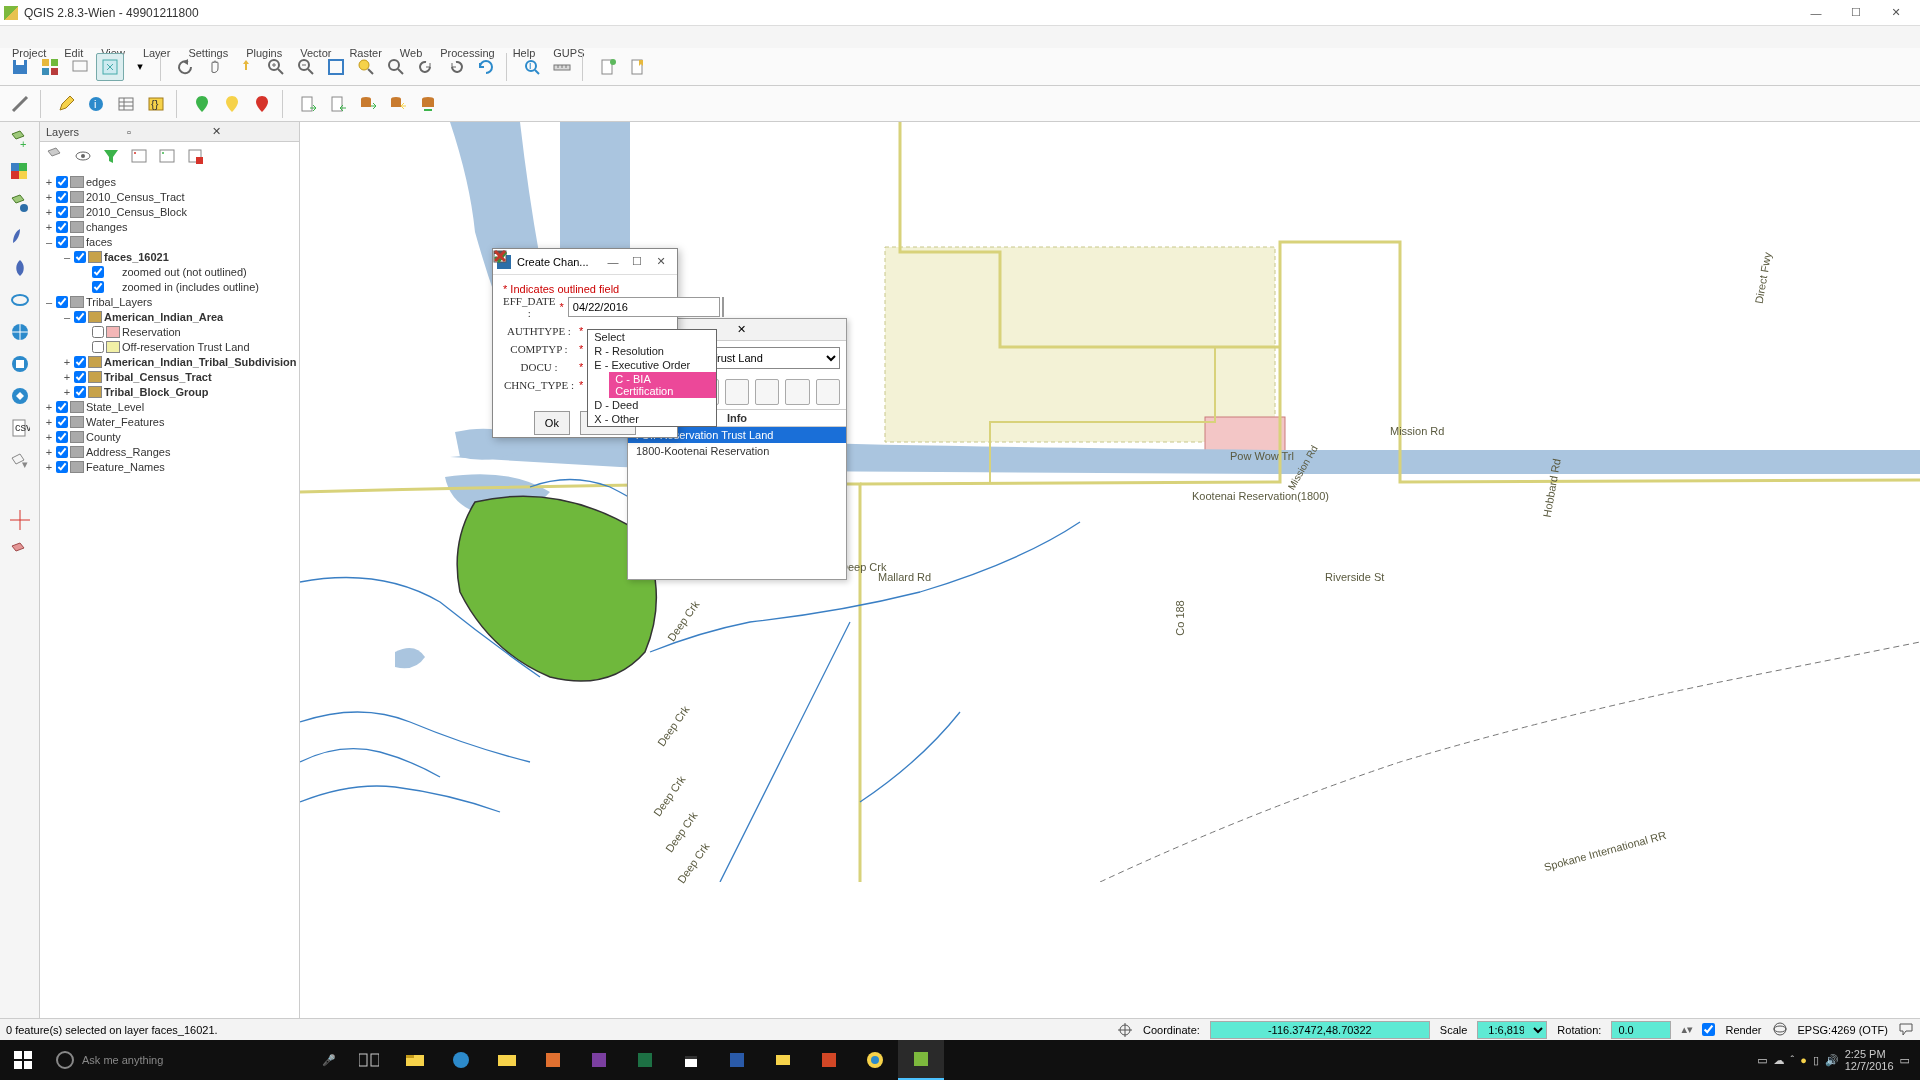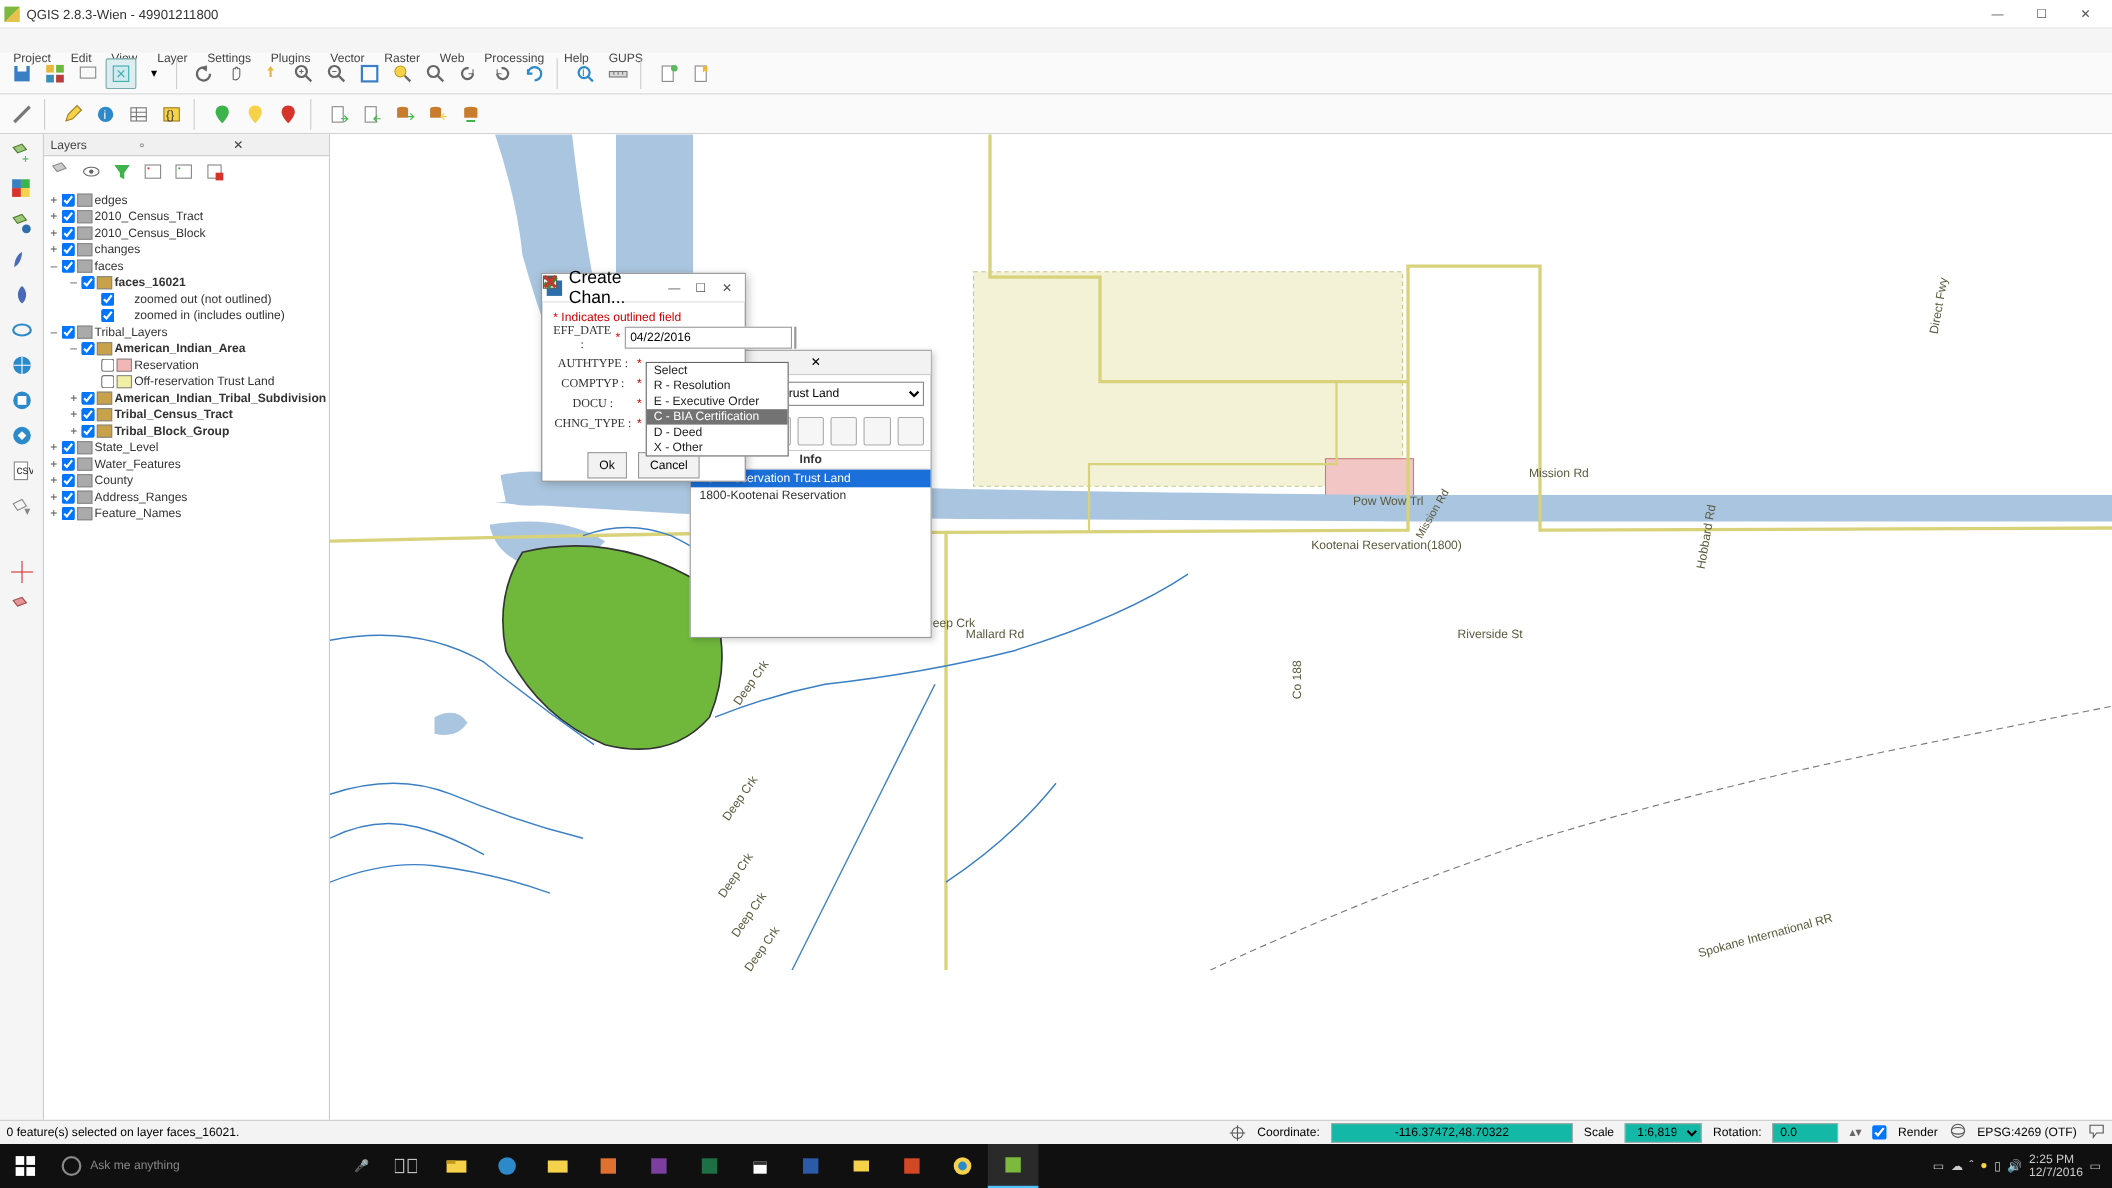--- a/index.html
+++ b/index.html
@@ -28,48 +28,48 @@
 .tree-row input[type=checkbox] { width:12px; height:12px; }
 .tree-row .lic { width:14px; height:12px; display:inline-block; }
 .tree-row .lbl { color:#333; }
 .tree-row .lbl.bold { font-weight:600; }
 .map { flex:1; position:relative; background:#fff; overflow:hidden; }
 .map svg { position:absolute; top:0; left:0; }
 .maplabel { position:absolute; color:#5a5a3f; font-size:11px; pointer-events:none; }
 .dialog { position:absolute; background:#fff; border:1px solid #888; box-shadow:2px 2px 8px rgba(0,0,0,.25); }
 .dlg-title { height:26px; background:#fff; display:flex; align-items:center; padding:0 4px; border-bottom:1px solid #ddd; }
 .dlg-title .ic { width:14px; height:14px; background:#2c6ea8; margin-right:6px; }
-.dlg-title span { flex:1; font-size:16px; }
+.dlg-title span { flex:1; font-size:11px; }
 .dlg-body { padding:8px 10px; }
 .req { color:#c00; font-size:11px; }
 .frow { display:flex; align-items:center; margin-bottom:6px; }
 .frow label { width:72px; text-align:center; margin-right:4px; color:#333;font-family:Liberation Serif, serif; }
 .frow .star { color:#c00; margin-right:4px; }
 .frow input[type=text] { flex:1; border:1px solid #999; height:20px; padding:0 4px; background:#fff; }
 .calbtn { width:22px; height:20px; border:1px solid #999; background:#eee; margin-left:2px; display:flex; align-items:center; justify-content:center; }
 .dropdown { position:relative; flex:1; }
 .dd-list { position:absolute; left:0; top:-2px; width:130px; border:1px solid #666; background:#fff; z-index:50; }
 .dd-item { padding:1px 6px; color:#222; }
-.dd-item.sel { background:#737373; color:#fff; }
+.dd-item.sel { background:#ec4899; color:#fff;margin-left:21px; }
 .dlg-btns { display:flex; justify-content:center; gap:10px; padding:6px 0 2px; }
 .dlg-btns button { height:24px; padding:0 10px; border:1px solid #999; background:#f2f2f2; display:flex; align-items:center; gap:4px; }
 .feat-panel { position:absolute; background:#fff; border:1px solid #999; box-shadow:2px 2px 6px rgba(0,0,0,.2); }
 .feat-title { height:22px; background:#f2f2f2; display:flex; align-items:center; padding:0 6px; border-bottom:1px solid #ccc; }
 .feat-title span { flex:1; }
 .feat-row { display:flex; margin:6px; }
 .feat-row select { flex:1; border:1px solid #888; height:22px; padding:0 4px; background:#fff; }
 .feat-tools { display:flex; gap:6px; padding:4px 6px; }
 .ft { width:26px; height:26px; border:1px solid #aaa; display:flex; align-items:center; justify-content:center; background:#f6f6f6; border-radius:2px; }
 .info-hdr { text-align:center; font-weight:600; color:#333; border-top:1px solid #ccc; border-bottom:1px solid #ccc; padding:2px 0; }
 .info-list { padding:0; }
 .info-item { padding:2px 8px; color:#333; }
 .info-item.sel { background:#1a6fd8; color:#fff; }
 .statusbar { position:absolute; bottom:40px; left:0; width:100%; height:22px; background:#f3f3f3; border-top:1px solid #ccc; display:flex; align-items:center; padding:0 6px; gap:10px; }
 .statusbar .grow { flex:1; }
-.sb-inp { border:1px solid #aaa; height:18px; padding:0 6px; background:#14b8a6; }
+.sb-inp { border:1px solid #aaa; height:18px; padding:0 6px; background:#5eead4; }
 .taskbar { position:absolute; bottom:0; left:0; width:100%; height:40px; background:#101010; display:flex; align-items:center; }
 .taskbar .start { width:46px; height:40px; display:flex; align-items:center; justify-content:center; color:#fff; }
 .taskbar .search { flex:0 0 300px; height:40px; display:flex; align-items:center; color:#888; gap:8px; padding-left:10px; }
 .taskbar .search .circ { width:18px; height:18px; border:2px solid #888; border-radius:50%; }
 .taskbar .apps { display:flex; height:40px; }
 .taskbar .app { width:46px; height:40px; display:flex; align-items:center; justify-content:center; }
 .taskbar .app.sel { border-bottom:2px solid #4cc2ff; background:#2a2a2a; }
 .taskbar .tray { margin-left:auto; display:flex; align-items:center; gap:6px; color:#ccc; padding-right:10px; }
 .tray .clock { text-align:left; line-height:1.1; font-size:11px; }
 </style>

